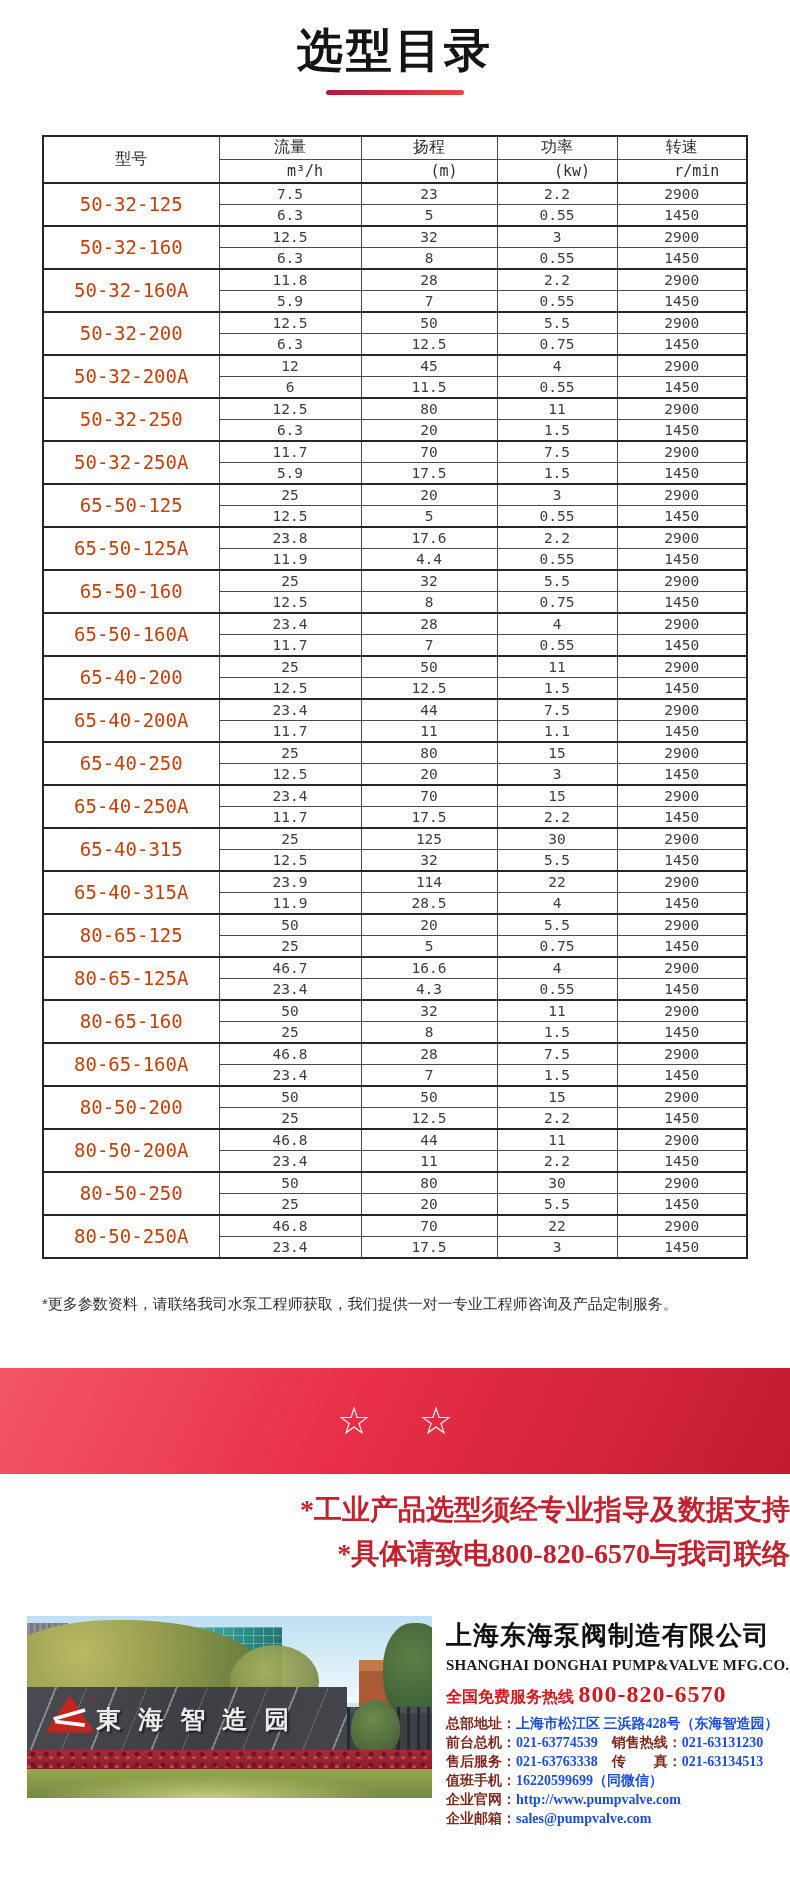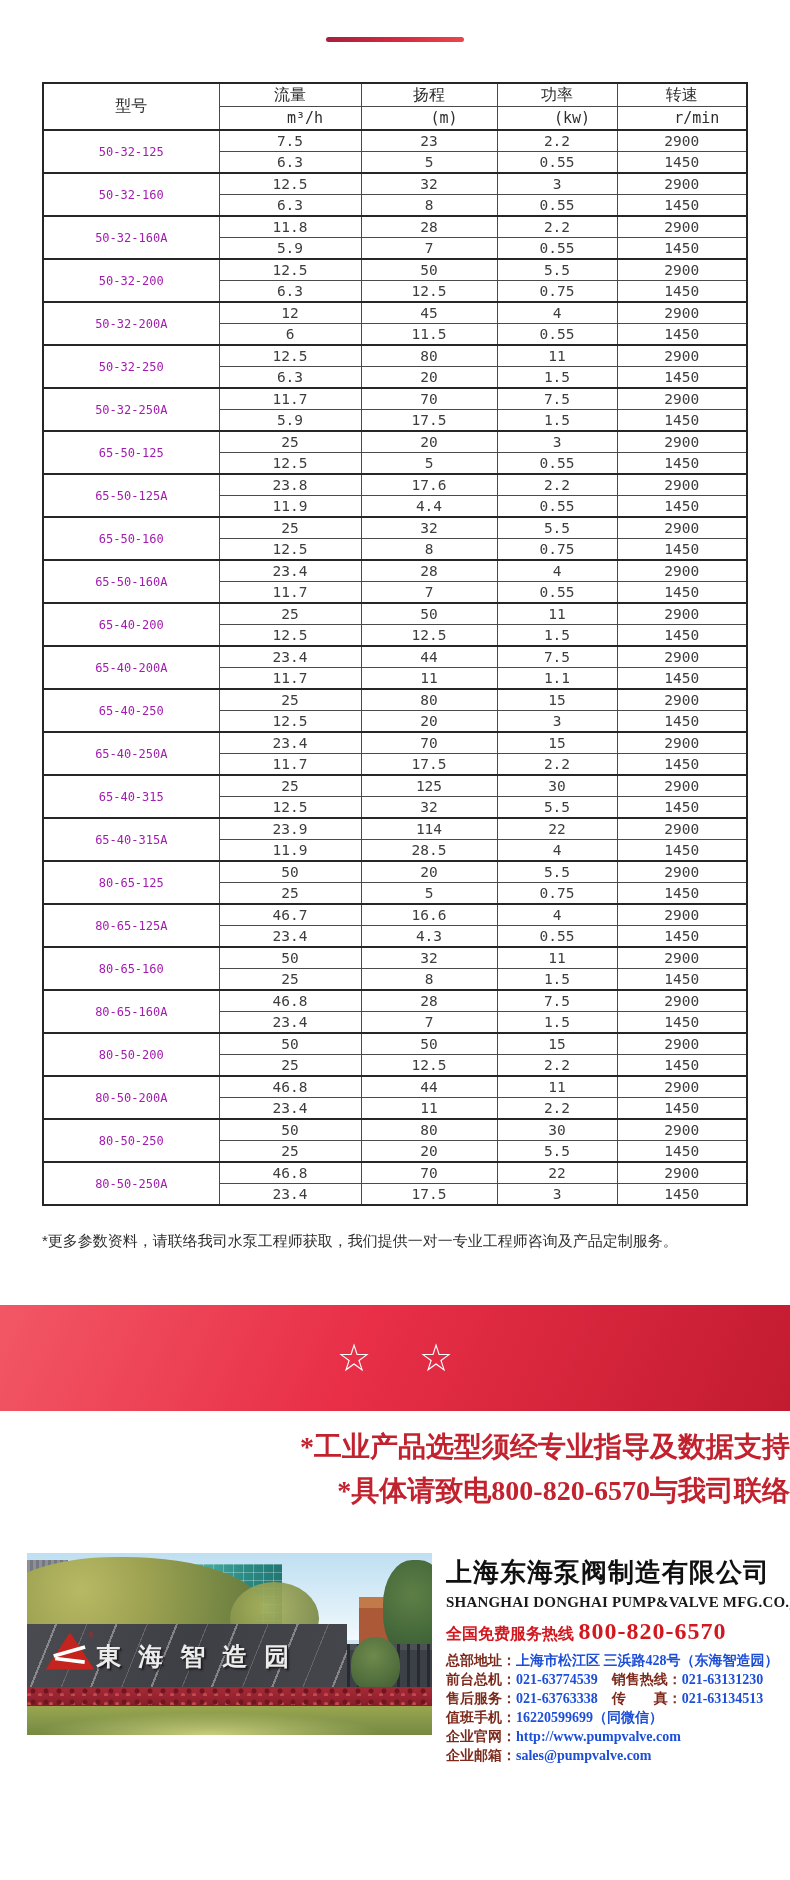--- a/index.html
+++ b/index.html
@@ -20,23 +20,23 @@
   .ptable col.c-head{width:136px;}
   .ptable col.c-power{width:120px;}
   .ptable col.c-speed{width:130px;}
   .ptable th,.ptable td{border:1px solid #4a4a4a;text-align:center;padding:0;font-weight:normal;}
   .ptable thead th{font-size:16px;color:#2e2e2e;height:22px;}
   .ptable thead tr:last-child th{border-bottom:2px solid #262626;font-size:15px;
     font-family:"DejaVu Sans Mono","Liberation Mono",monospace;padding-left:30px;}
   .ptable tbody td{height:20px;font-size:14.5px;color:#3d3d3d;
     font-family:"DejaVu Sans Mono","Liberation Mono",monospace;}
   .ptable tbody tr.group-start td{border-top:2px solid #262626;}
-  .ptable td.model{font-size:12px;color:#a21caf;}
+  .ptable td.model{font-size:19px;color:#c2410c;}
   
-  .note{margin:26px 0 0 42px;font-size:15px;color:#2f2f2f;}
+  .note{margin:36px 0 0 42px;font-size:15px;color:#2f2f2f;}
   
   .banner{margin-top:54px;height:106px;display:flex;align-items:center;justify-content:center;
     background:linear-gradient(115deg,#f25765 0%,#e82f47 45%,#c21b30 100%);
     color:#fff;font-weight:bold;}
   .banner .star{font-size:38px;margin:0 24px;font-weight:normal;}
   .banner .banner-title{font-size:41px;letter-spacing:14px;text-shadow:0 1px 2px rgba(120,0,10,.35);}
   
   .notices{margin-top:14px;text-align:right;font-family:"Liberation Serif","DejaVu Serif",serif;
     font-weight:bold;color:#c2212e;font-size:28px;line-height:44px;}
   
@@ -85,20 +85,21 @@
   .hotline .hl-label{font-size:16px;}
   .hotline .hl-number{font-size:24px;letter-spacing:1px;font-family:"Liberation Serif","DejaVu Serif",serif;}
   .info-list{list-style:none;margin:6px 0 0;padding:0;font-size:14px;line-height:19px;font-weight:bold;}
   .info-list .lbl{color:#7d2a1c;}
   .info-list .val{color:#1d4ed8;font-family:"Liberation Serif","DejaVu Serif",serif;}
 </style>
 </head>
 <body>
 
 <div class="title-block">
+  <h1 class="page-title">选型目录</h1>
   <div class="title-underline"></div>
 </div>
 
 <table class="ptable">
   <colgroup>
     <col class="c-model">
       <col class="c-flow">
       <col class="c-head">
       <col class="c-power">
       <col class="c-speed">

